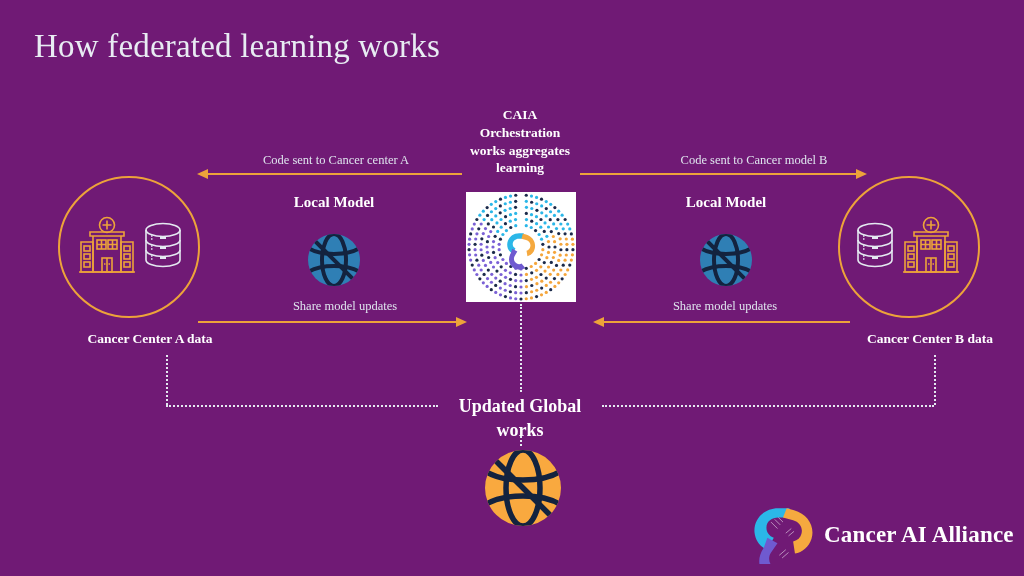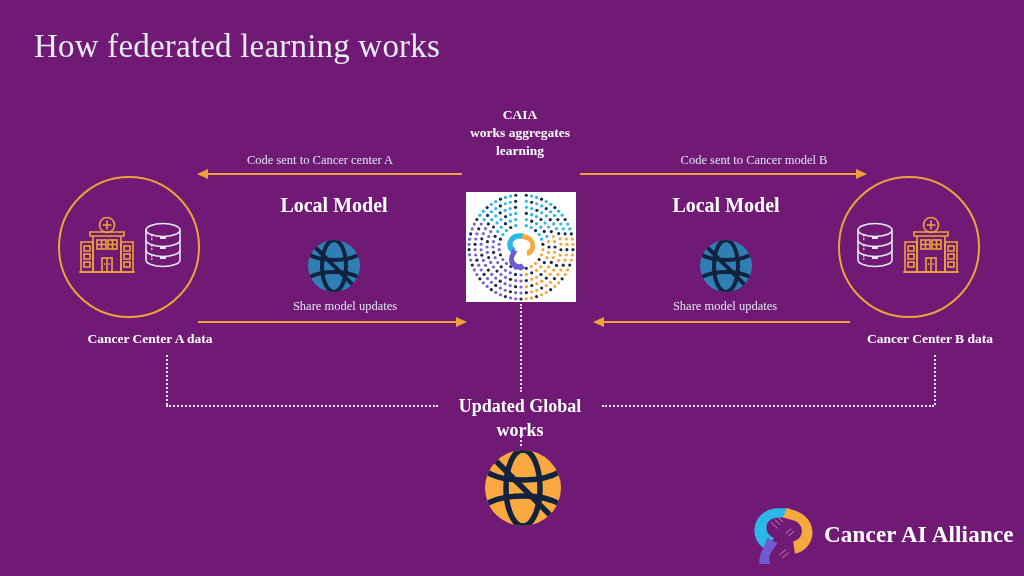--- a/index.html
+++ b/index.html
@@ -87,21 +87,21 @@
 
   
   .local-model {
     position: absolute;
     width: 140px;
     text-align: center;
   }
   #local-model-a { left: 264px; top: 194px; }
   #local-model-b { left: 656px; top: 194px; }
   .local-model .lm-text {
-    font-size: 20px;
+    font-size: 15px;
     font-weight: bold;
     color: #ffffff;
     margin-bottom: 20px;
   }
   .local-model .lm-icon { display: flex; justify-content: center; }
 
   
   .arrow-wrap { position: absolute; }
   .arrow-label {
     position: absolute;
@@ -156,20 +156,21 @@
 </style>
 </head>
 <body>
 
 <div id="slide">
 
   <div class="title">How federated learning works</div>
 
   <div id="hub-caption" class="lbl-bold">
     <div>CAIA</div>
+    <div>Orchestration</div>
     <div>works aggregates</div>
     <div>learning</div>
   </div>
 
   <div id="hub-panel">
     <svg width="110" height="110" viewBox="0 0 110 110">
       <g id="ring-dots">
           <circle cx="60.26" cy="33.64" r="1.6" fill="#2bb7e8"></circle>
           <circle cx="65.22" cy="35.52" r="1.6" fill="#2bb7e8"></circle>
           <circle cx="69.59" cy="38.53" r="1.6" fill="#1b2a4a"></circle>
@@ -544,21 +545,21 @@
         <g clip-path="url(#clipB)" stroke="#13233f" stroke-width="4" fill="none">
           <ellipse cx="29" cy="29" rx="12" ry="26"></ellipse>
           <path d="M3 17 C 16 25, 42 25, 55 17"></path>
           <path d="M3 41 C 16 33, 42 33, 55 41"></path>
           <path d="M6 6 C 22 22, 38 38, 54 54"></path>
         </g>
       </svg>
     </div>
   </div>
 
-  <div class="arrow-label" style="left:200px; top:153px; width:240px;">Code sent to Cancer center A</div>
+  <div class="arrow-label" style="left:216px; top:153px; width:240px;">Code sent to Cancer center A</div>
   <div class="arrow-wrap" style="left:196px; top:166px;">
     <svg width="266" height="16" viewBox="0 0 266 16">
       <path d="M10 8 H266" stroke="#eda33a" stroke-width="2.2" fill="none"></path>
       <path d="M1 8 L12 3 L12 13 Z" fill="#eda33a"></path>
     </svg>
   </div>
 
   <div class="arrow-label" style="left:620px; top:153px; width:268px;">Code sent to Cancer model B</div>
   <div class="arrow-wrap" style="left:580px; top:166px;">
     <svg width="288" height="16" viewBox="0 0 288 16">

